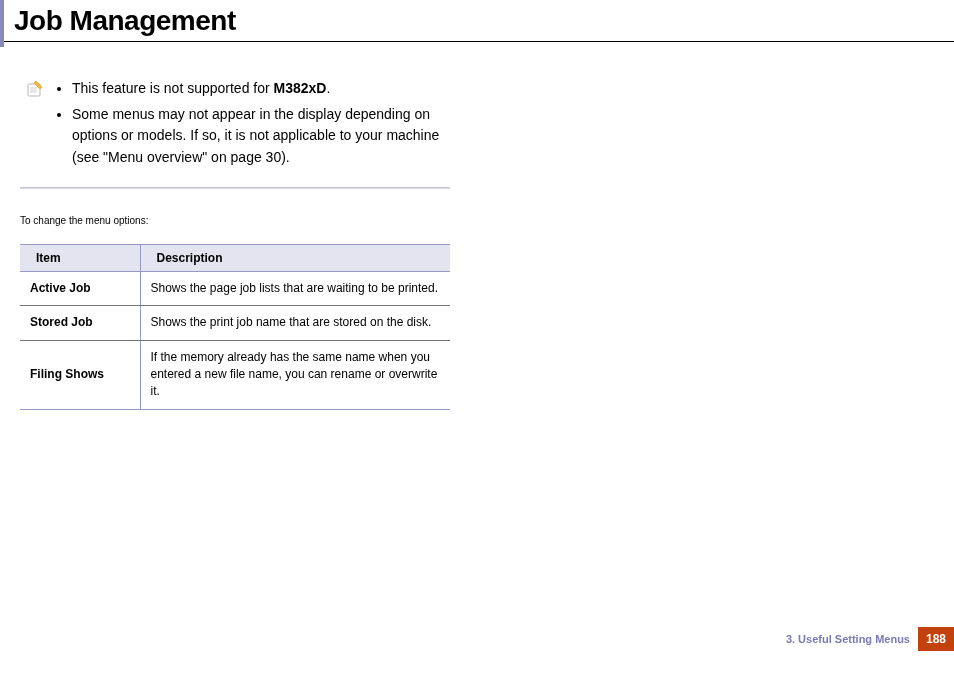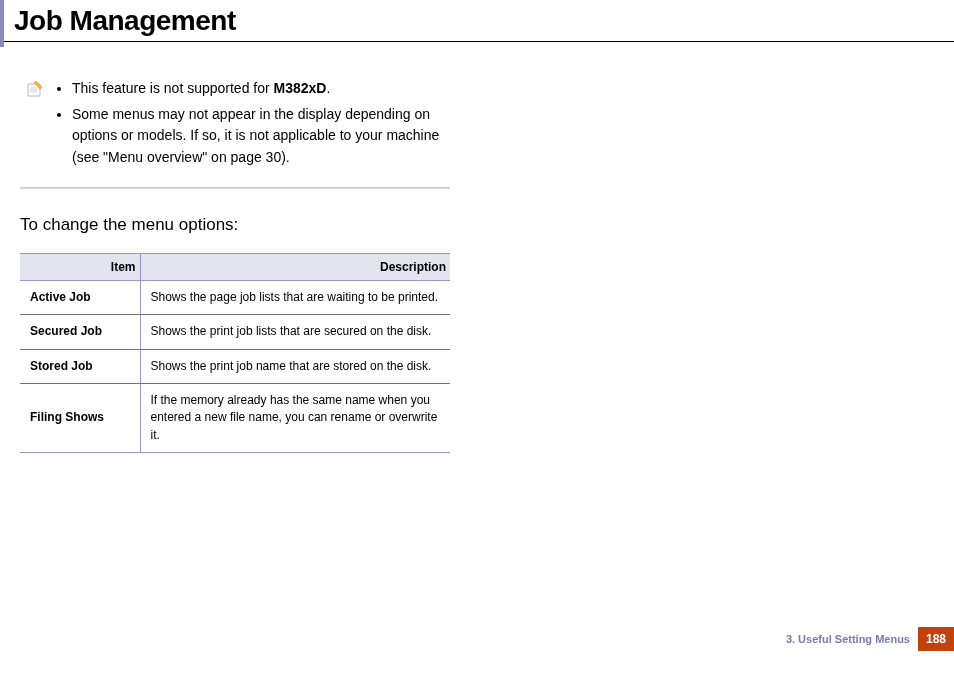--- a/index.html
+++ b/index.html
@@ -47,41 +47,41 @@
       color: #000;
     }
     .note-list li { margin-bottom: 4px; }
     .note-rule {
       height: 2px;
       background: linear-gradient(to right, #d8d8e6, #d8d8e6);
       border-top: 1px solid #c8c8d8;
       margin-bottom: 26px;
     }
     .intro {
-      font-size: 17px;
+      font-size: 10px;
       margin-bottom: 18px;
     }
     .step-list {
       list-style: disc;
       padding-left: 28px;
       font-size: 12.5px;
       margin-bottom: 18px;
     }
     .step-list li { padding-left: 4px; }
     .menu-icon { vertical-align: middle; margin: 0 2px; }
     table {
       border-collapse: collapse;
       width: 100%;
       font-size: 12px;
     }
     thead tr { background: #e4e4f0; }
     th {
       font-weight: 700;
-      text-align: right;
-      padding: 6px 4px;
+      text-align: left;
+      padding: 6px 16px;
       border-top: 1.5px solid #9898c4;
       border-bottom: 1.5px solid #9898c4;
       margin-left: 12px;
     }
     th + th, td + td {
       border-left: 1px solid #9898c4;
     }
     td {
       padding: 8px 10px;
       border-bottom: 1px solid #737373;
@@ -150,24 +150,20 @@
         <th>Item</th>
         <th>Description</th>
       </tr>
     </thead>
     <tbody>
       <tr>
         <td class="item-cell">Active Job</td>
         <td>Shows the page job lists that are waiting to be printed.</td>
       </tr>
       <tr>
-        <td class="item-cell">Secured Job</td>
-        <td>Shows the print job lists that are secured on the disk.</td>
-      </tr>
-      <tr>
         <td class="item-cell">Stored Job</td>
         <td>Shows the print job name that are stored on the disk.</td>
       </tr>
       <tr>
         <td class="item-cell">Filing Shows</td>
         <td>If the memory already has the same name when you entered a new file name, you can rename or overwrite it.</td>
       </tr>
     </tbody>
   </table>
 

